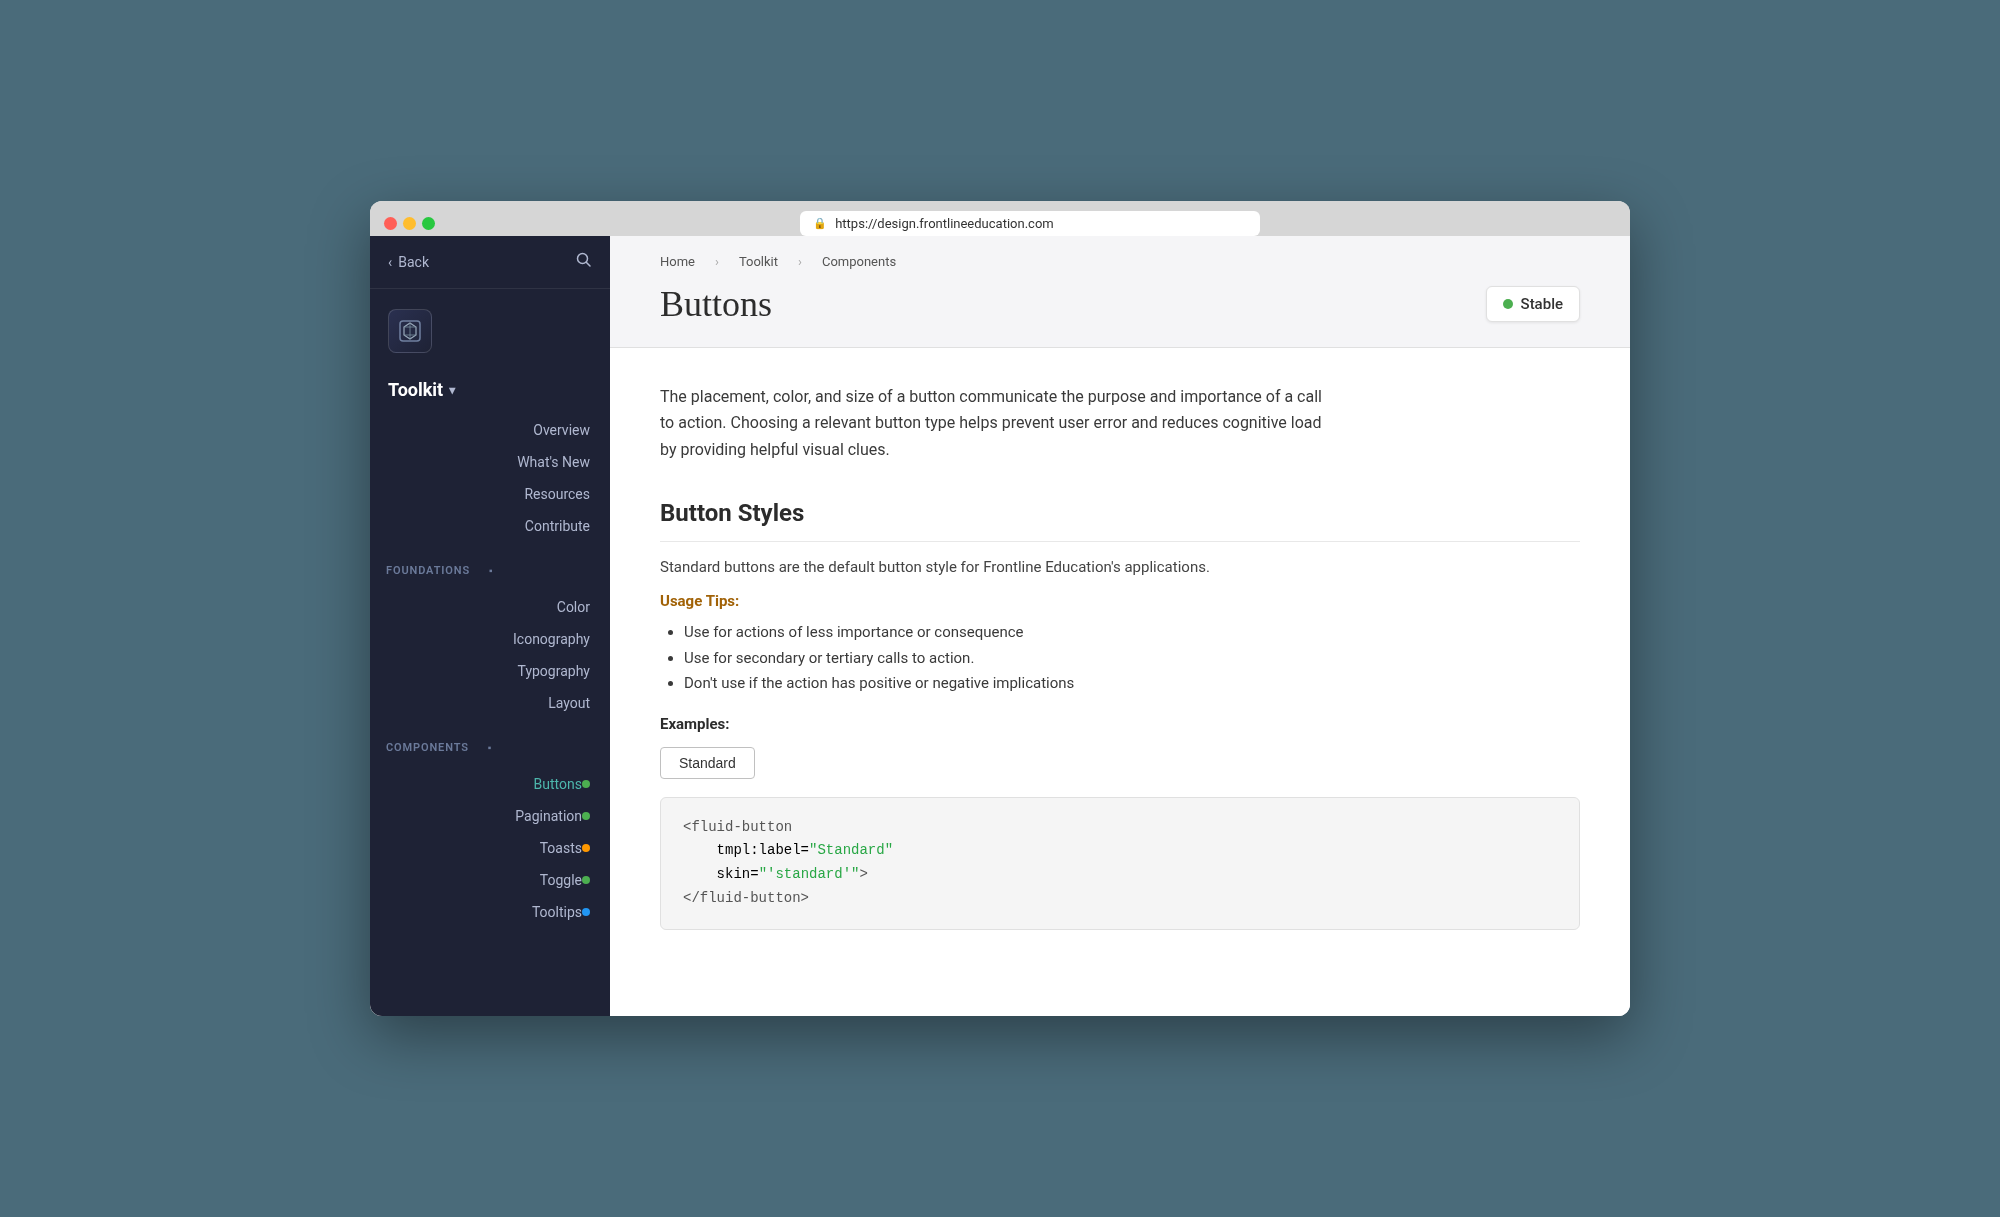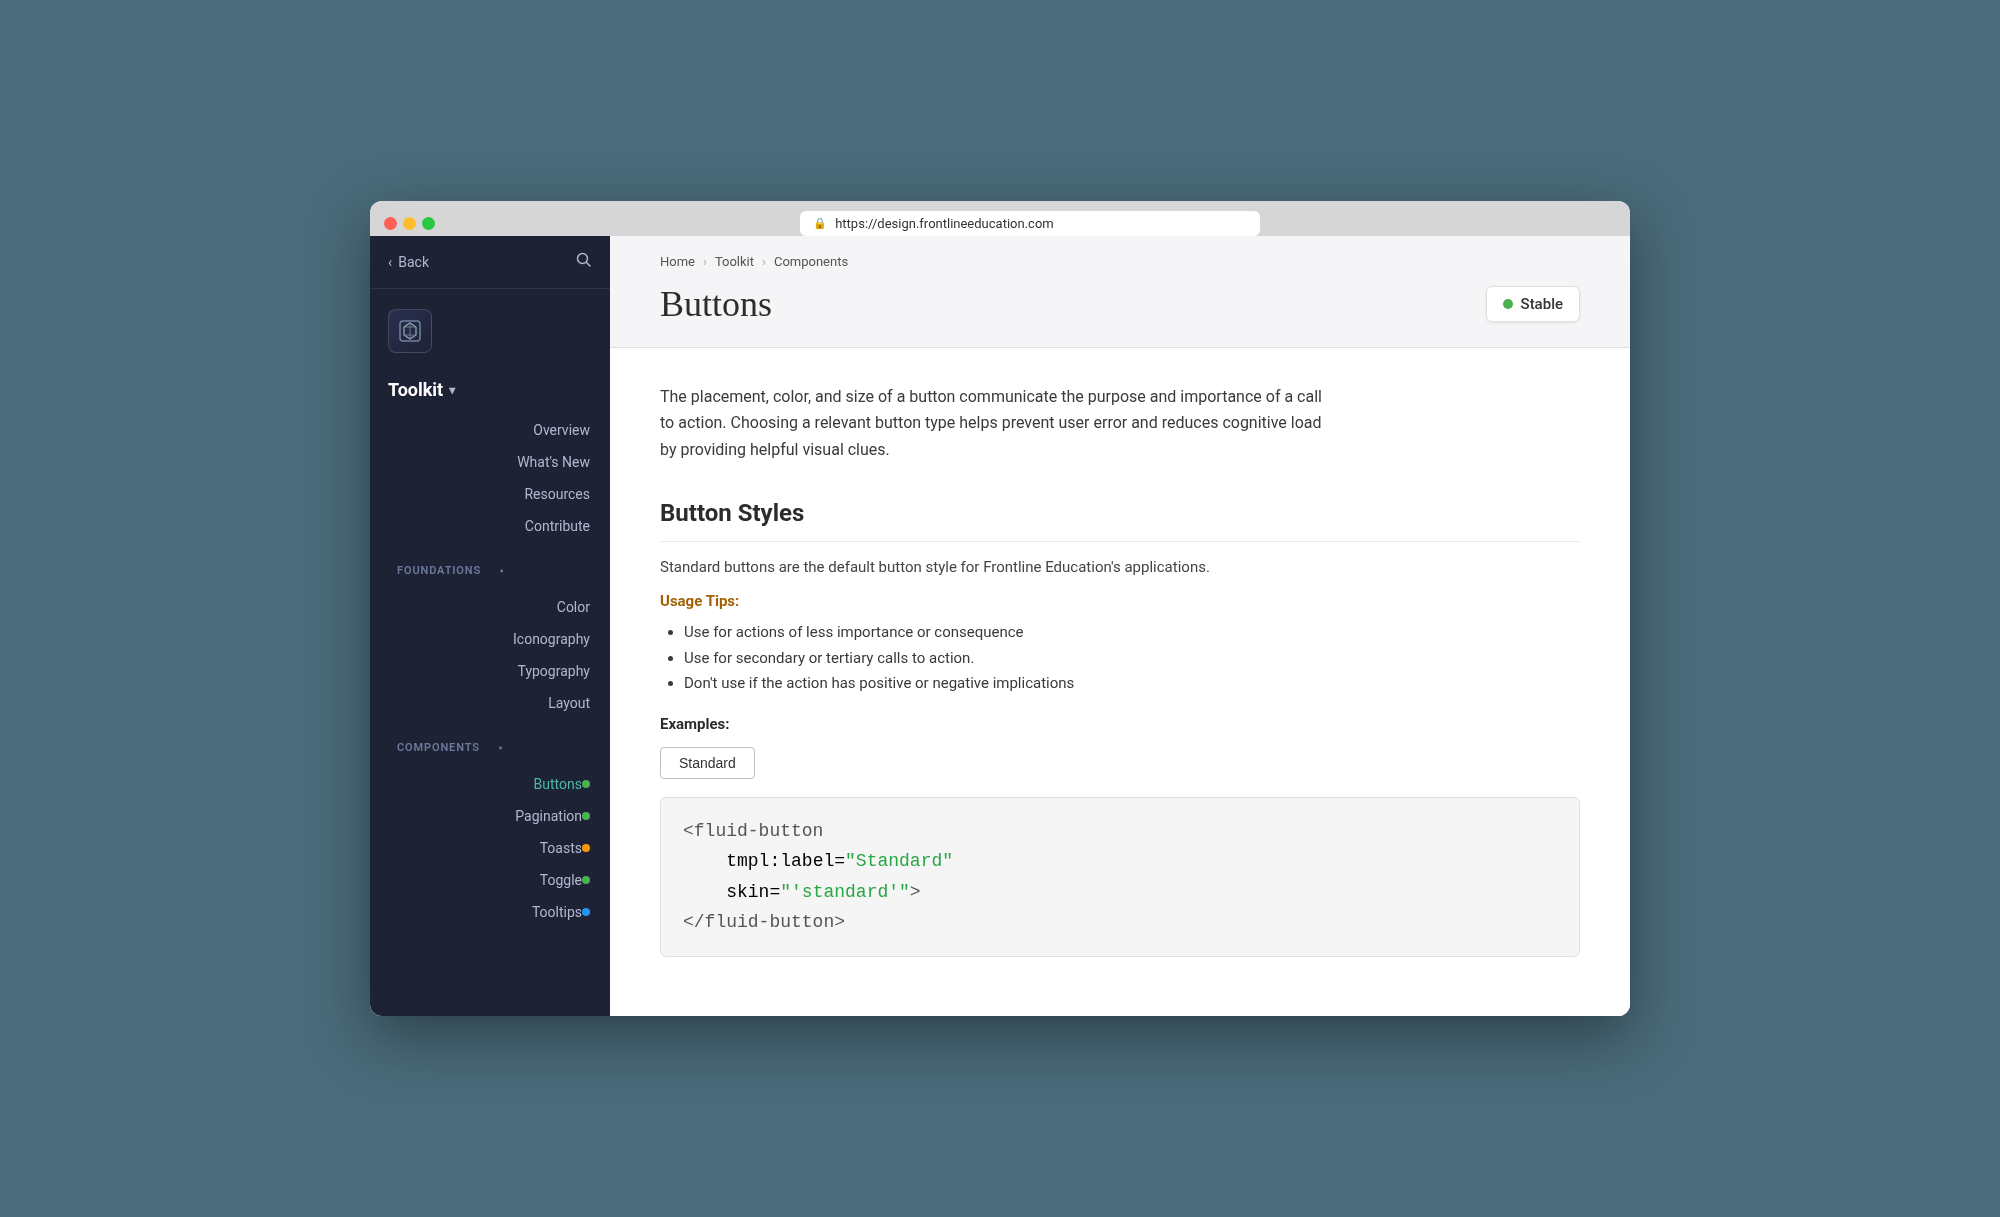--- a/index.html
+++ b/index.html
@@ -157,21 +157,21 @@
       display: flex;
       align-items: center;
       justify-content: flex-end;
     }
 
     .sidebar-item.active {
       color: #4db6ac;
     }
 
     .section-label {
-      padding: 14px 27px 6px;
+      padding: 14px 16px 6px;
       color: #6b7a9a;
       font-size: 11px;
       font-weight: 600;
       letter-spacing: 0.08em;
       display: flex;
       align-items: center;
       gap: 19px;
     }
 
     .section-collapse-icon {
@@ -198,21 +198,21 @@
 
     .page-header {
       background: #f5f5f7;
       padding: 18px 50px 22px;
       border-bottom: 1px solid #e0e0e0;
     }
 
     .breadcrumb {
       display: flex;
       align-items: center;
-      gap: 8px;
+      gap: 20px;
       font-size: 13px;
       color: #777;
       margin-bottom: 14px;
     }
 
     .breadcrumb-sep {
       color: #aaa;
     }
 
     .breadcrumb-link {
@@ -325,21 +325,21 @@
       cursor: pointer;
       margin-bottom: 18px;
     }
 
     .code-block {
       background: #f5f5f5;
       border: 1px solid #e0e0e0;
       border-radius: 6px;
       padding: 18px 22px;
       font-family: 'Courier New', Courier, monospace;
-      font-size: 18px;
+      font-size: 14px;
       line-height: 1.7;
       color: #333;
     }
 
     .code-tag { color: #555; }
     .code-attr { color: #000000; }
     .code-string { color: #28a745; }
   </style>
 </head>
 <body>

